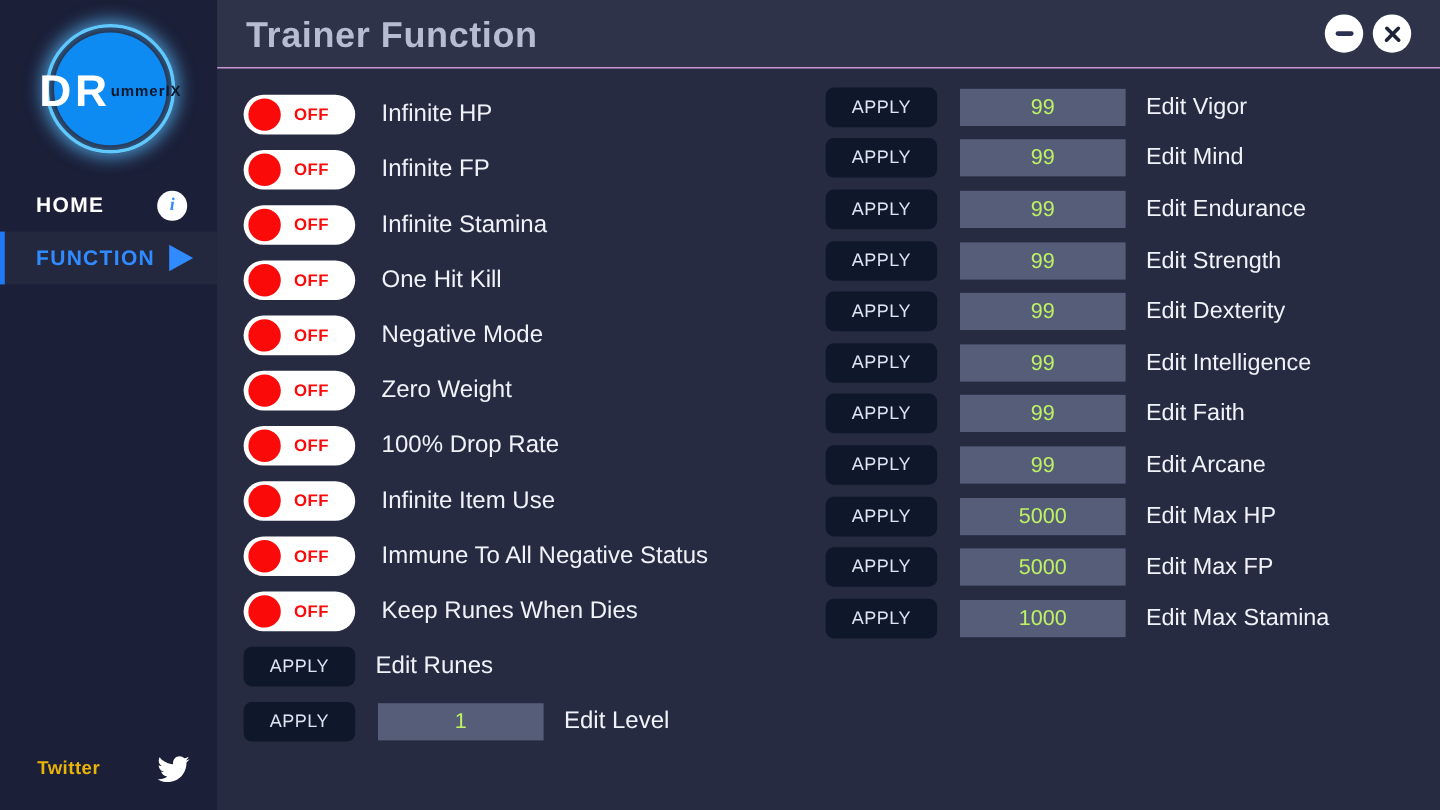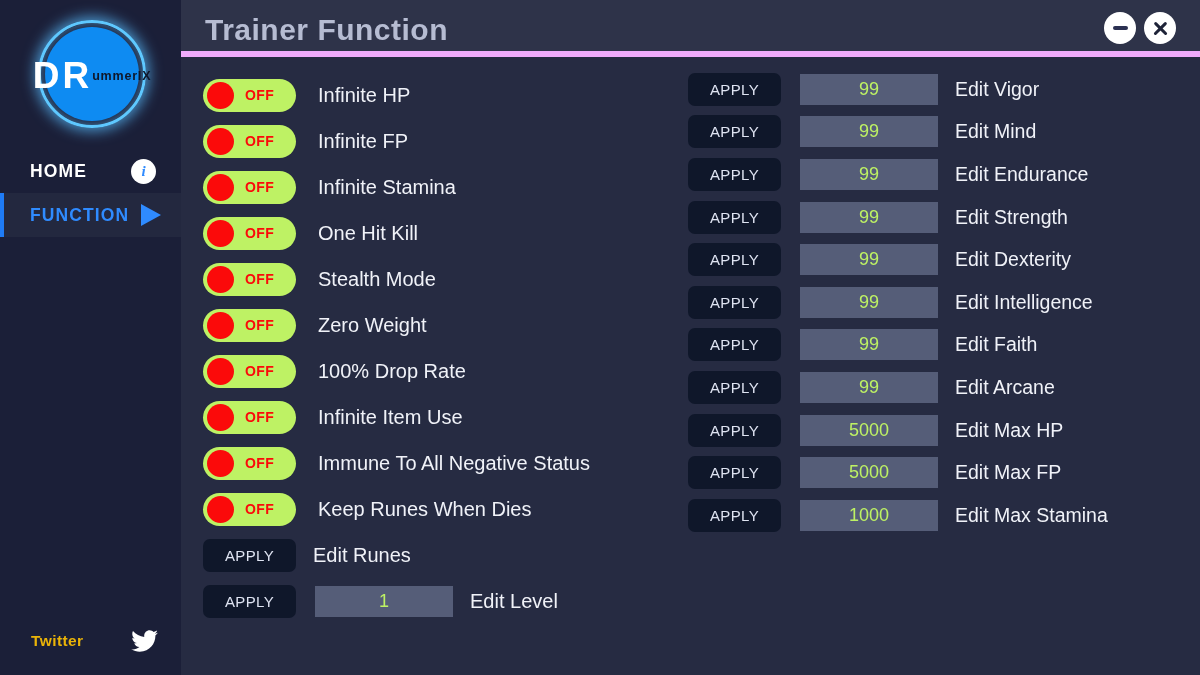--- a/index.html
+++ b/index.html
@@ -149,21 +149,21 @@
     height: 675px;
     background: #262b42;
   }
 
   #header {
     position: absolute;
     left: 0; top: 0;
     width: 1019px;
     height: 57px;
     background: #2e3349;
-    border-bottom: 6px solid #f0abfc;
+    border-bottom: 1px solid #f0abfc;
   }
   #page-title {
     position: absolute;
     left: 24px;
     top: 13px;
     color: #b6bcd2;
     font-size: 30px;
     font-weight: bold;
     letter-spacing: .5px;
   }
@@ -209,21 +209,21 @@
     display: flex;
     align-items: center;
     height: 46px;
   }
   #col-right .row { height: 42.6px; }
 
   .toggle {
     width: 93px;
     height: 33px;
     border-radius: 17px;
-    background: #bef264;
+    background: #ffffff;
     display: flex;
     align-items: center;
     flex: 0 0 93px;
   }
   .toggle .knob {
     width: 27px; height: 27px;
     border-radius: 50%;
     background: #fb0a0a;
     margin-left: 4px;
     flex: 0 0 27px;
@@ -346,21 +346,21 @@
             <span class="knob"></span>
             <span class="state">OFF</span>
           </div>
           <span class="row-label">One Hit Kill</span>
         </div>
         <div class="row">
           <div class="toggle">
             <span class="knob"></span>
             <span class="state">OFF</span>
           </div>
-          <span class="row-label">Stealth Mode</span>
+          <span class="row-label">Negative Mode</span>
         </div>
         <div class="row">
           <div class="toggle">
             <span class="knob"></span>
             <span class="state">OFF</span>
           </div>
           <span class="row-label">Zero Weight</span>
         </div>
         <div class="row">
           <div class="toggle">

